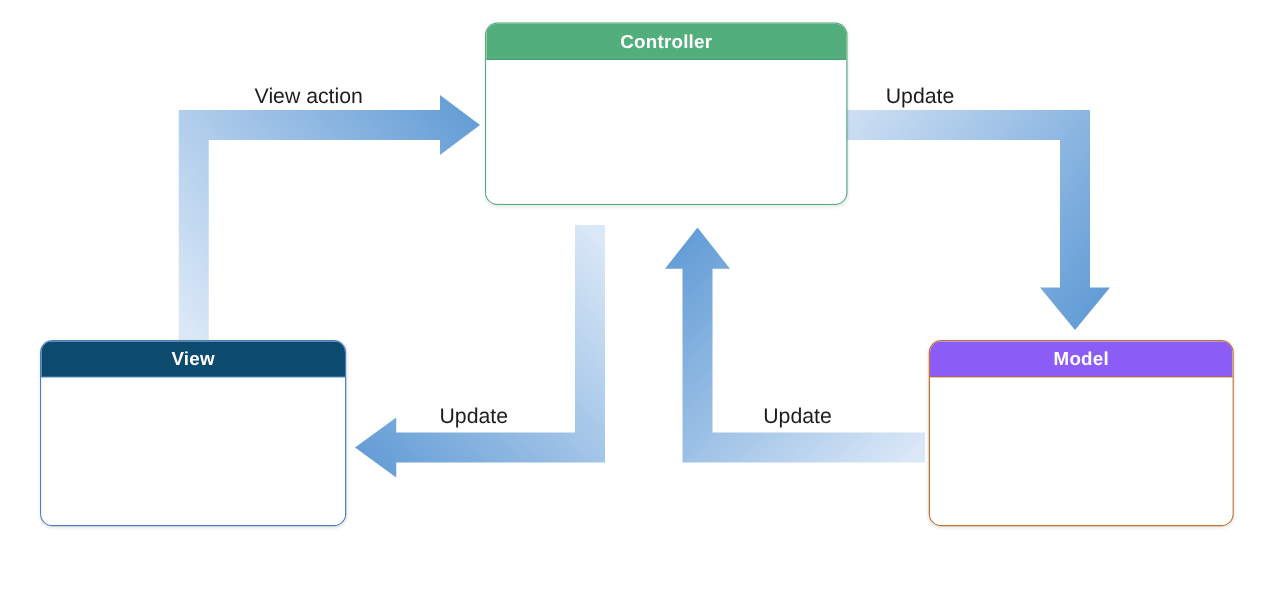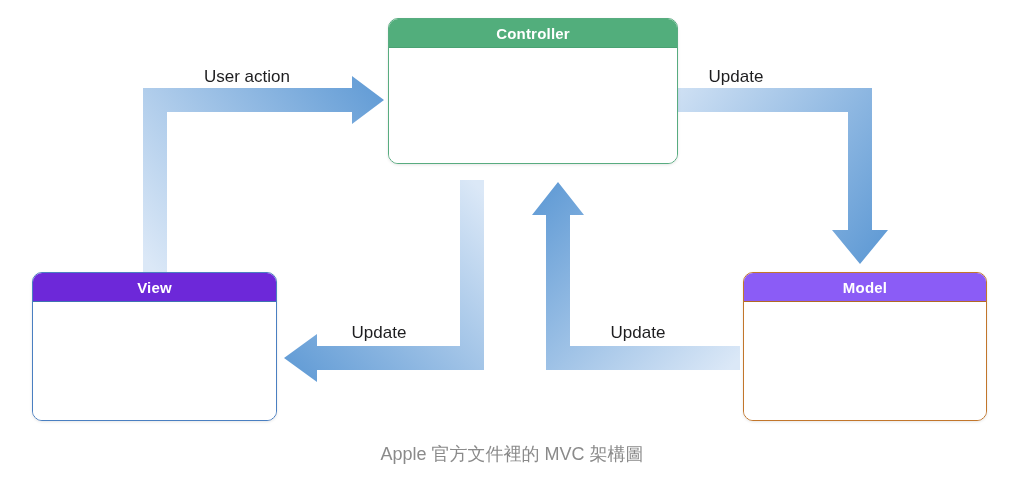--- a/index.html
+++ b/index.html
@@ -39,21 +39,21 @@
     font-weight: bold;
     font-size: 15px;
     letter-spacing: 0.2px;
   }
   .box-body { height: calc(100% - 29px); background: #ffffff; }
 
   .box-controller { left: 388px; top: 18px;  width: 290px; height: 146px; border-color: #58ac80; }
   .box-controller .box-header { background: #52ae7c; border-bottom: 1px solid #4aa273; }
 
   .box-view { left: 32px; top: 272px; width: 245px; height: 149px; border-color: #4a7fc1; }
-  .box-view .box-header { background: #6d28d9; border-bottom: 1px solid #3f72b2; }
+  .box-view .box-header { background: #0c4a6e; border-bottom: 1px solid #3f72b2; }
 
   .box-model { left: 743px; top: 272px; width: 244px; height: 149px; border-color: #c2762b; }
   .box-model .box-header { background: #8b5cf6; border-bottom: 1px solid #b26a24; }
 
   .arrow-label {
     position: absolute;
     transform: translate(-50%, -50%);
     font-size: 17px;
     color: #1d1d1f;
     white-space: nowrap;
@@ -121,23 +121,22 @@
     <div class="box-body"></div>
   </div>
 
   <div class="box box-model">
     <div class="box-header">
       <span>Model</span>
     </div>
     <div class="box-body"></div>
   </div>
 
-  <div class="arrow-label lbl-user-action">User action</div>
+  <div class="arrow-label lbl-user-action">View action</div>
 
   <div class="arrow-label lbl-update-model">Update</div>
 
   <div class="arrow-label lbl-update-view">Update</div>
 
   <div class="arrow-label lbl-notify">Update</div>
 
-  <div class="caption">Apple 官方文件裡的 MVC 架構圖</div>
 
 </div>
 
 </body></html>

